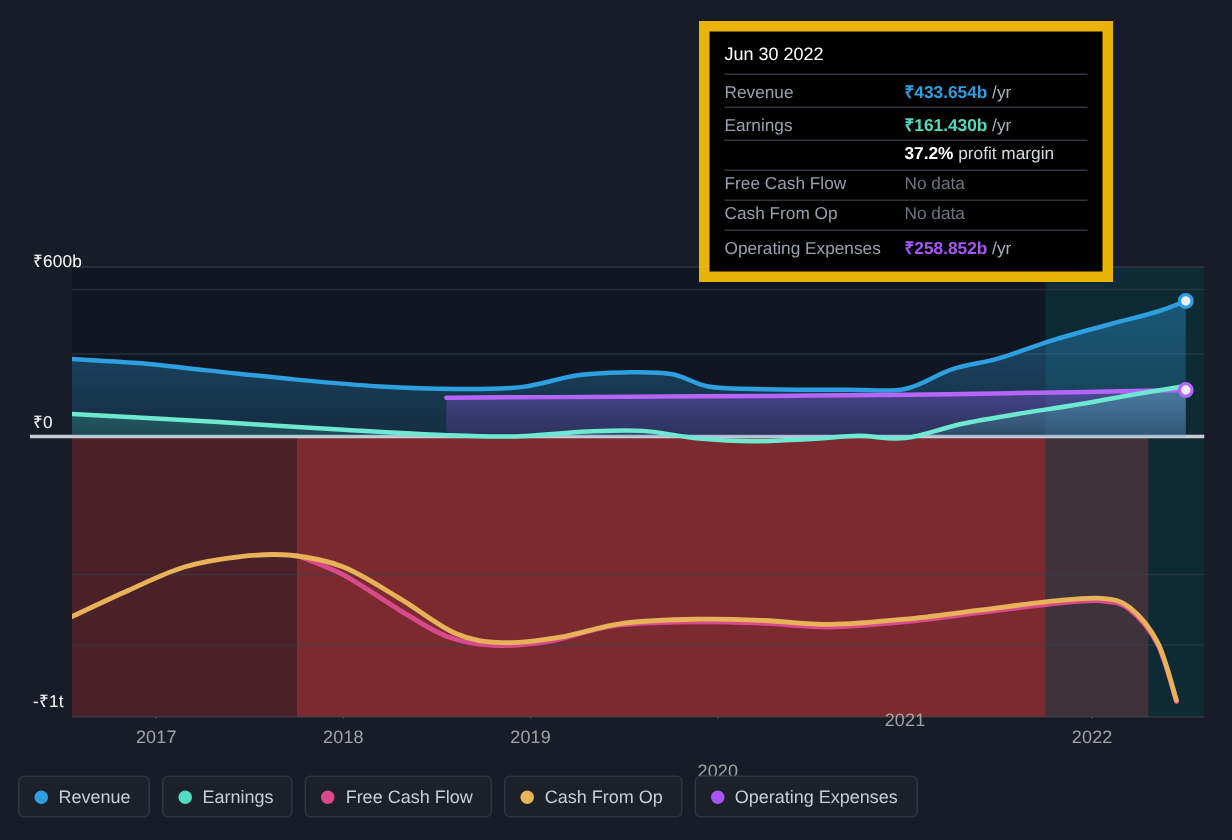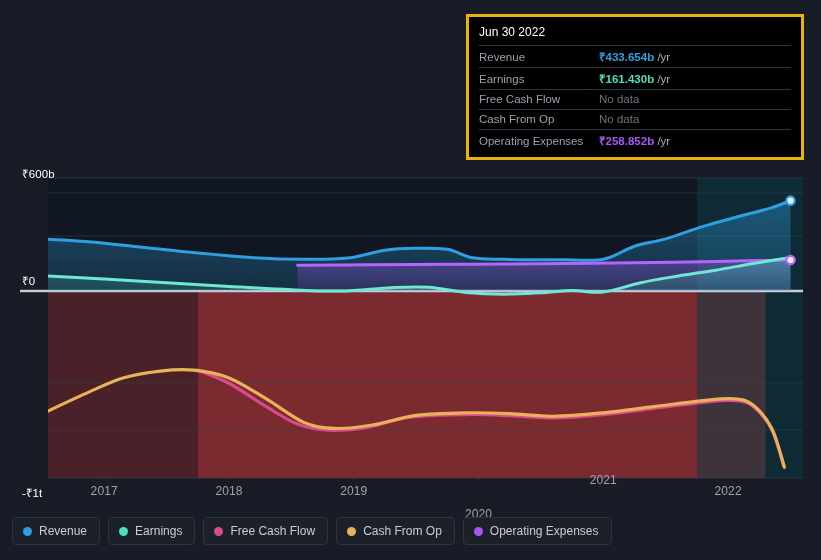--- a/index.html
+++ b/index.html
@@ -36,23 +36,23 @@
   .x-label {
     transform: translateX(-50%);
     color: #a3a3a3;
     font-size: 12px;
   }
 
   
   #tooltip {
     position: absolute;
     left: 466px; top: 14px;
-    width: 338px;
+    width: 276px;
     background: #000000;
-    border: 3px solid #eab308;
+    border: 7px solid #eab308;
     box-sizing: border-box;
     padding: 7px 10px 6px 10px;
     font-size: 11.5px;
   }
   #tooltip .tt-date {
     color: #ffffff;
     font-size: 12px;
     padding: 1px 0 6px 0;
     font-weight: 400;
   }
@@ -154,41 +154,45 @@
       <circle cx="790.5206611570361" cy="200.65541666666667" r="4.2" fill="#e9eef5" stroke="#2e9fe0" stroke-width="2.2"></circle>
       <circle cx="790.5206611570361" cy="260.01458333333335" r="4.2" fill="#e9eef5" stroke="#b565f9" stroke-width="2.2"></circle>
       <rect x="0" y="0" width="48" height="560" fill="#171c26"></rect>
       <rect x="803" y="0" width="18" height="560" fill="#171c26"></rect>
       <rect x="0" y="479" width="821" height="82" fill="#171c26"></rect>
       <rect x="0" y="0" width="821" height="177" fill="#171c26"></rect>
       <line x1="20" y1="291" x2="48" y2="291" stroke="#c9ccd2" stroke-width="2.4"></line>
     </svg>
 <div class="axis-label y-label" style="top: 166px;">₹600b</div>
     <div class="axis-label y-label" style="top: 273px;">₹0</div>
-    <div class="axis-label y-label" style="top: 485px;">-₹1t</div>
+    <div class="axis-label y-label" style="top: 459px;">-₹1t</div>
     <div class="axis-label x-label" style="left: 104.157px; top: 484px;">2017</div>
     <div class="axis-label x-label" style="left: 228.95px; top: 484px;">2018</div>
     <div class="axis-label x-label" style="left: 353.744px; top: 484px;">2019</div>
     <div class="axis-label x-label" style="left: 478.537px; top: 507px;">2020</div>
     <div class="axis-label x-label" style="left: 603.331px; top: 473px;">2021</div>
     <div class="axis-label x-label" style="left: 728.124px; top: 484px;">2022</div>
   </div>
 
 <div id="tooltip">
   <div class="tt-date">Jun 30 2022</div>
   <div id="tt-rows">
       <div class="tt-row ">
         <div class="tt-key">Revenue</div>
         <div class="tt-val v-rev"><span>₹433.654b</span> <span class="unit">/yr</span></div>
       </div>
       <div class="tt-row">
         <div class="tt-key">Earnings</div>
         <div class="tt-val v-earn"><span>₹161.430b</span> <span class="unit">/yr</span></div>
       </div>
       <div class="tt-row">
+        <div class="tt-key"></div>
+        <div class="tt-val tt-margin"><span>37.2%</span> <span class="lbl">profit margin</span></div>
+      </div>
+      <div class="tt-row">
         <div class="tt-key">Free Cash Flow</div>
         <div class="tt-val tt-nodata">No data</div>
       </div>
       <div class="tt-row">
         <div class="tt-key">Cash From Op</div>
         <div class="tt-val tt-nodata">No data</div>
       </div>
       <div class="tt-row">
         <div class="tt-key">Operating Expenses</div>
         <div class="tt-val v-opex"><span>₹258.852b</span> <span class="unit">/yr</span></div>

